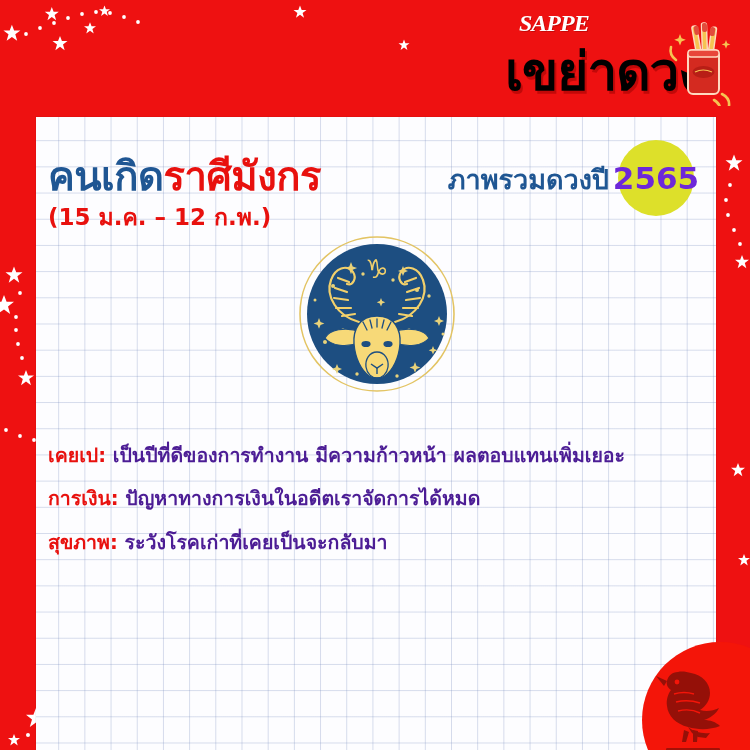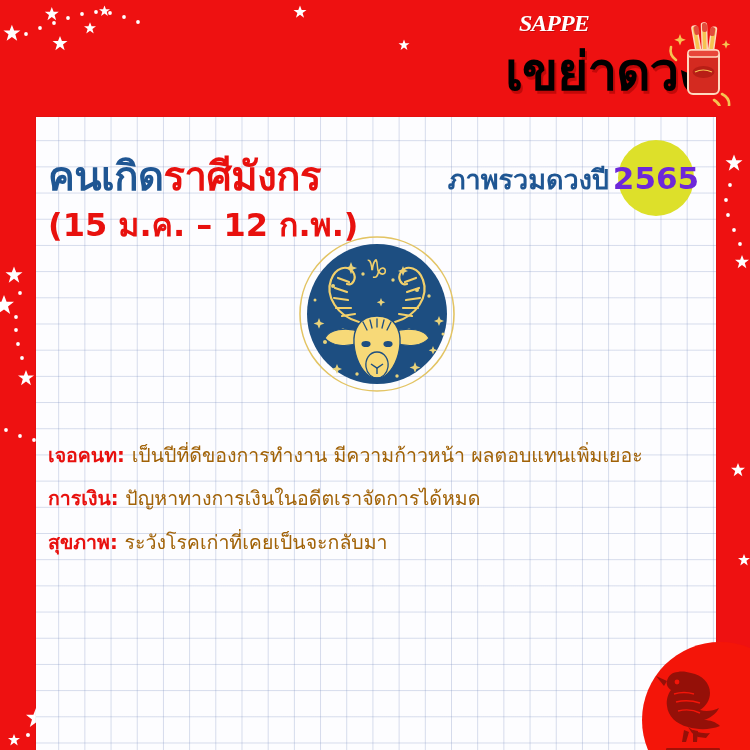--- a/index.html
+++ b/index.html
@@ -53,21 +53,21 @@
   
   .title-row{position:absolute;left:12px;top:27px;white-space:nowrap;}
   .title-main{
     font-size:40px;font-weight:bold;letter-spacing:-.5px;
     font-family:"DejaVu Sans","Liberation Sans",sans-serif;
   }
   .t-blue{color:#1F5693;}
   .t-red{color:#E8110E;}
   .title-sub{
     position:absolute;left:12px;top:82px;
-    font-size:32px;font-weight:bold;color:#E8110E;
+    font-size:23px;font-weight:bold;color:#E8110E;
     font-family:"DejaVu Sans","Liberation Sans",sans-serif;
     white-space:nowrap;
   }
 
   .overview{
     position:absolute;right:22px;top:25px;
     display:flex;align-items:center;white-space:nowrap;gap:15px;
   }
   .overview-label{
     font-size:27px;font-weight:bold;color:#1F5693;
@@ -91,21 +91,21 @@
 
   
   .sections{position:absolute;left:12px;top:325px;right:18px;}
   .sec{margin-bottom:15px;}
   .sec-line{
     font-size:19.5px;line-height:1.46;
     font-family:"DejaVu Sans","Liberation Sans",sans-serif;
     color:#151515;font-weight:bold;
   }
   .sec-label{color:#E8110E;font-weight:bold;}
-  .sec-body{color:#a16207;font-weight:normal;}
+  .sec-body{color:#4c1d95;font-weight:bold;}
 
   
   .bird-corner{
     position:absolute;right:0;bottom:0;width:136px;height:112px;
     overflow:hidden;pointer-events:none;
   }
 </style>
 </head>
 <body>
 
@@ -349,21 +349,21 @@
       <path d="M80 118 C72 118 68 126 69 133 C70 140 75 144 80 144
                C85 144 90 140 91 133 C92 126 88 118 80 118 Z" fill="none" stroke="#1D4E81" stroke-width="1.3"></path>
       <path d="M74 130 L80 134 L86 130" fill="none" stroke="#1D4E81" stroke-width="1.5"></path>
       <path d="M80 134 L80 140" stroke="#1D4E81" stroke-width="1.4"></path>
     </svg>
 
     <div class="sections">
 
       <div class="sec">
         <div class="sec-line">
-          <span class="sec-label">เจอคนท:</span>
+          <span class="sec-label">เคยเป:</span>
           <span class="sec-body">เป็นปีที่ดีของการทำงาน มีความก้าวหน้า ผลตอบแทนเพิ่มเยอะ</span>
         </div>
       </div>
 
 
       <div class="sec">
         <div class="sec-line">
           <span class="sec-label">การเงิน:</span>
           <span class="sec-body">ปัญหาทางการเงินในอดีตเราจัดการได้หมด</span>
         </div>

